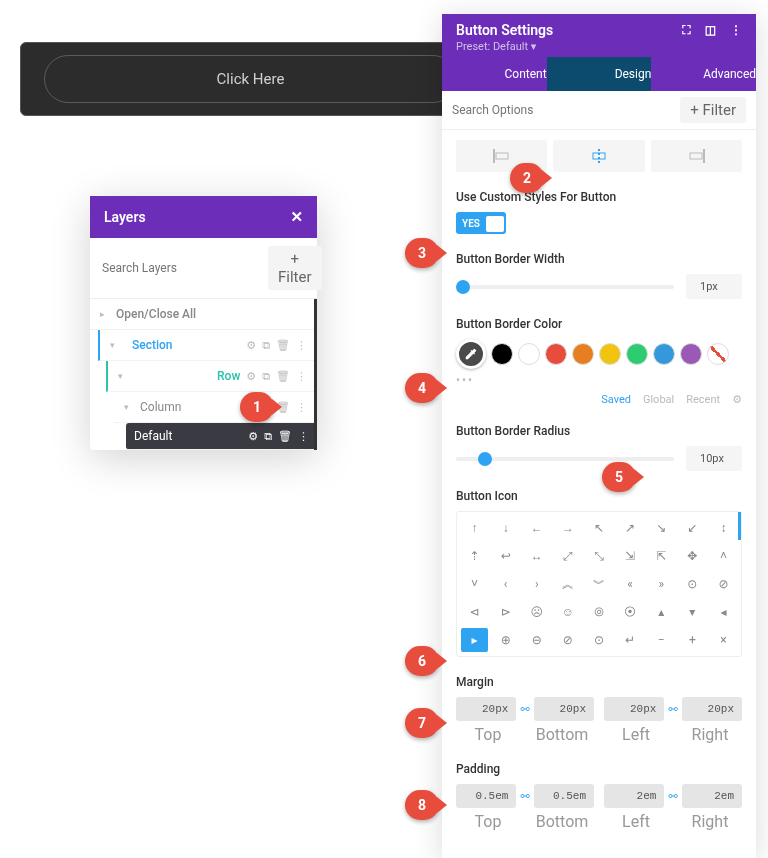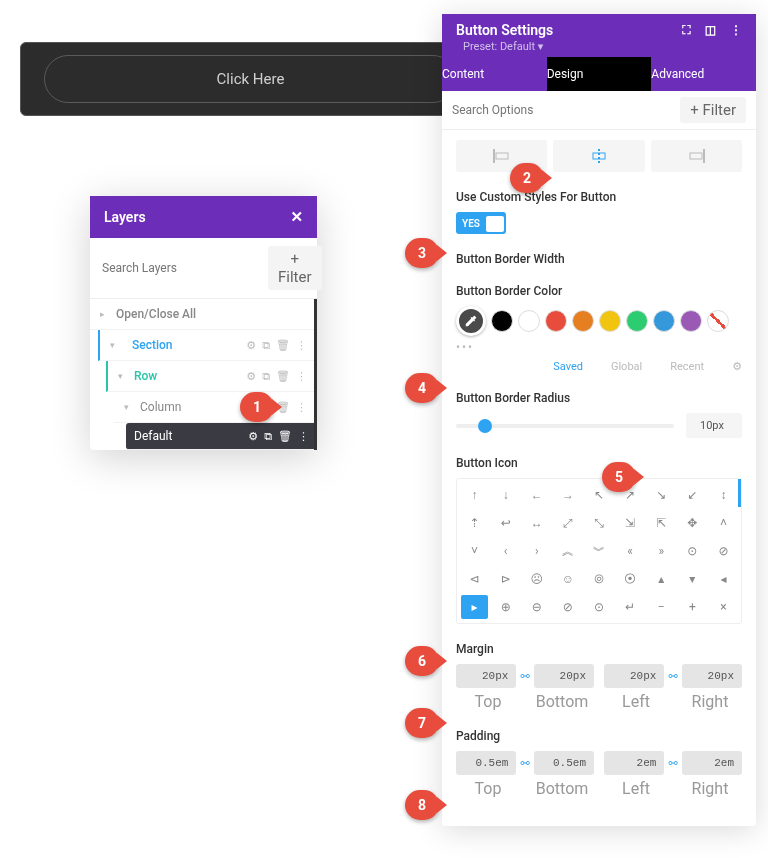--- a/index.html
+++ b/index.html
@@ -39,42 +39,42 @@
 .row-ic span { cursor:pointer; }
 .layer-row-btn .row-ic span { color:#fff; }
 
 
 .settings-panel {
   position: absolute; right: 12px; top: 14px; width: 314px;
   background: #fff; box-shadow: 0 4px 30px rgba(0,0,0,0.15); border-radius: 3px;
 }
 .settings-header { background: #6c2eb9; color:#fff; padding: 8px 14px 4px; }
 .settings-title { font-size: 14px; font-weight: 600; display:flex; justify-content:space-between; align-items:center; }
-.settings-preset { font-size: 11px; color: #d0bfe8; margin-top:2px;margin-left:7px; }
+.settings-preset { font-size: 11px; color: #d0bfe8; margin-top:2px; }
 .settings-tabs { display:flex; background:#6c2eb9; }
-.settings-tab { flex:1; text-align:left; padding: 10px 0; font-size:12px; color:#fff; cursor:pointer; }
-.settings-tab.active { background:#000000; }
+.settings-tab { flex:1; text-align:right; padding: 10px 0; font-size:12px; color:#fff; cursor:pointer; }
+.settings-tab.active { background:#0c4a6e; }
 .settings-search { display:flex; padding: 6px 10px; gap:8px; border-bottom:1px solid #eee; }
 .settings-search input { flex:1; border:none; font-size:12px; color:#999; outline:none; }
 .settings-body { padding: 10px 14px; font-size:12px; color:#555; }
 .setting-group { margin-bottom: 18px; }
 .setting-label { font-size: 12px; color:#333; font-weight:500; margin-bottom:8px; }
 .align-row { display:flex; gap:6px; }
 .align-btn { flex:1; background:#f5f5f5; border:none; height:32px; border-radius:3px; cursor:pointer; display:flex; align-items:center; justify-content:center; }
 .align-btn.active svg line, .align-btn.active svg rect { stroke:#2ea3f2; }
 .toggle { display:inline-flex; align-items:center; background:#2ea3f2; border-radius:3px; height:22px; padding:1px 2px 0 6px; color:#fff; font-size:10px; font-weight:600; gap:6px; }
 .toggle .knob { width:18px; height:16px; background:#fff; border-radius:2px; }
 .slider-row { display:flex; align-items:center; gap:12px; }
 .slider-track { flex:1; height:4px; background:#eee; position:relative; border-radius:2px; }
 .slider-thumb { width:14px; height:14px; background:#2ea3f2; border-radius:50%; position:absolute; top:-5px; }
 .slider-val { background:#f5f5f5; padding:6px 14px; font-size:11px; border-radius:3px; min-width:56px; text-align:left; }
 .color-swatches { display:flex; gap:5px; align-items:center; flex-wrap:wrap; }
 .swatch { width:22px; height:22px; border-radius:50%; border:1px solid #ddd; cursor:pointer; }
 .swatch.picker { width:30px; height:30px; background:#4a4a4a; display:flex; align-items:center; justify-content:center; box-shadow:0 1px 3px rgba(0,0,0,0.3); border:3px solid #fff; }
-.swatch-tabs { display:flex; gap:28px; font-size:11px; margin-top:6px; justify-content:flex-end; align-items:center;}
+.swatch-tabs { display:flex; gap:12px; font-size:11px; margin-top:6px; justify-content:flex-end; align-items:center;}
 .swatch-tabs span { color:#bbb; cursor:pointer; }
 .swatch-tabs .saved { color:#2ea3f2; }
 .icon-grid { display:grid; grid-template-columns: repeat(9, 1fr); gap:4px; border:1px solid #eee; border-radius:3px; padding:4px; position:relative; }
 .icon-cell { height:24px; display:flex; align-items:center; justify-content:center; font-size:12px; color:#888; cursor:pointer; border-radius:2px; }
 .icon-cell.sel { background:#2ea3f2; color:#fff; }
 .icon-grid::after { content:""; position:absolute; right:0; top:0; width:3px; height:28px; background:#2ea3f2; }
 .spacing-row { display:flex; gap:10px; }
 .spacing-pair { flex:1; display:flex; gap:4px; align-items:center; }
 .spacing-box { background:#e5e5e5; padding:6px 8px; font-size:11px; border-radius:3px; flex:1; text-align:right;font-family:Liberation Mono, monospace; }
 .link-ic { color:#2ea3f2; font-size:11px; }
@@ -115,21 +115,21 @@
       <span class="layer-label layer-section">Section</span>
       <div class="row-ic">
         <span>⚙</span>
         <span>⧉</span>
         <span>🗑</span>
         <span>⋮</span>
       </div>
     </div>
     <div class="layer-row layer-row-row">
       <span class="caret">▾</span>
-      <span class="layer-label" style="color:#29c4a9;font-weight:500;">Row</span>
+      <span class="layer-label" style="color:#29c4a9;font-weight:500;text-align:right;">Row</span>
       <div class="row-ic">
         <span>⚙</span>
         <span>⧉</span>
         <span>🗑</span>
         <span>⋮</span>
       </div>
     </div>
     <div class="layer-row layer-row-col">
       <span class="caret">▾</span>
       <span class="layer-label">Column</span>
@@ -201,20 +201,26 @@
     <div class="setting-group">
       <div class="setting-label">Use Custom Styles For Button</div>
       <div class="toggle">
         <span>YES</span>
         <div class="knob"></div>
       </div>
     </div>
 
     <div class="setting-group">
       <div class="setting-label">Button Border Width</div>
+      <div class="slider-row">
+        <div class="slider-track">
+          <div class="slider-thumb" style="left:0%;"></div>
+        </div>
+        <div class="slider-val">1px</div>
+      </div>
     </div>
 
     <div class="setting-group">
       <div class="setting-label">Button Border Color</div>
       <div class="color-swatches">
         <div class="swatch picker">
           <svg width="14" height="14" viewBox="0 0 24 24" fill="#fff">
               <path d="M20.71 5.63l-2.34-2.34a1 1 0 00-1.41 0l-3.12 3.12-1.42-1.41-1.41 1.41 1.41 1.42L3 17.25V21h3.75l9.42-9.42 1.41 1.41 1.41-1.41-1.41-1.42 3.13-3.12a1 1 0 000-1.41z"></path>
             </svg>
         </div>

